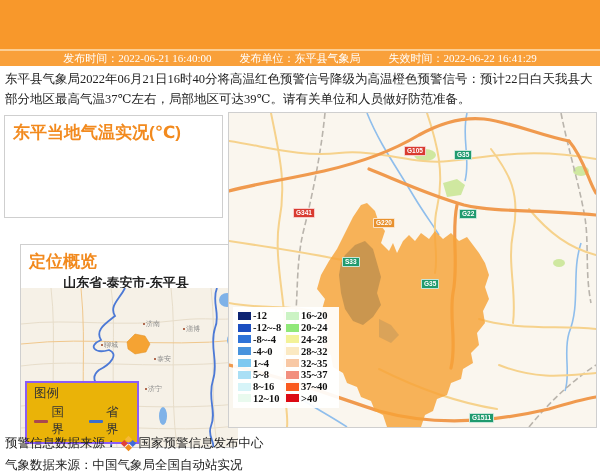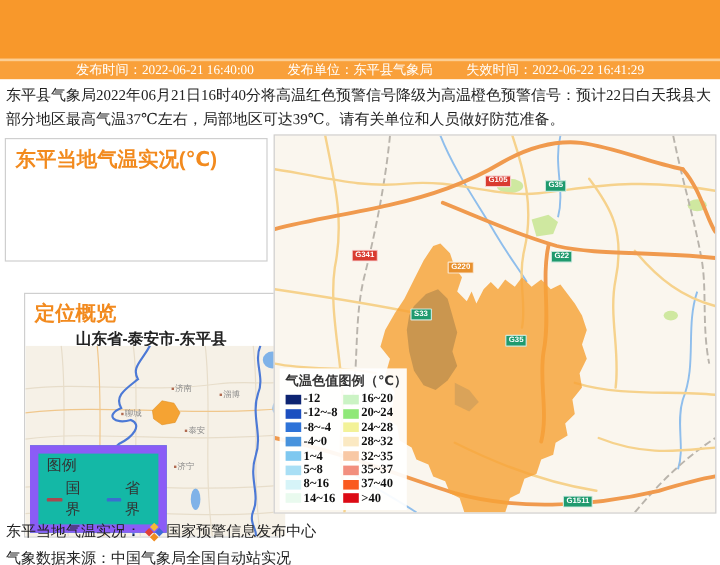--- a/index.html
+++ b/index.html
@@ -27,21 +27,21 @@
   }
   
   .panel { position:absolute; background:#fff; border:1px solid #CFCFCF; }
   .panel1 { left:4px; top:115px; width:219px; height:103px; }
   .panel2 { left:20px; top:224px; width:212px; height:204px;margin-top:20px; }
   .p-title { padding:5px 8px 1px 8px; font-size:17px; font-weight:bold; color:#F28A1E; }
   .p-path  { padding:0 8px 3px 8px; font-size:13px; font-weight:bold; color:#222;text-align:center; }
   .minimap { position:absolute; left:0; bottom:0; width:217px; height:159px; overflow:hidden; }
   .mini-legend {
     position:absolute; left:4px; bottom:3px; width:114px;
-    background:#14b8a6; border:7px solid #8b5cf6; padding:2px 7px 4px 7px;
+    background:#eab308; border:2px solid #8b5cf6; padding:2px 7px 4px 7px;
   }
   .mini-legend .t { font-size:12.5px; color:#333; }
   .mini-legend .rows { display:flex; gap:13px; margin-top:2px; align-items:center; }
   .mini-legend .it { display:flex; align-items:center; gap:3px; font-size:12.5px; color:#333; }
   .mini-legend .ln { display:inline-block; width:15px; height:3px; border-radius:1px; }
   .mini-city { position:absolute; font-size:7px; color:#8A8A8A; white-space:nowrap; }
   .mini-city i { display:inline-block; width:2px; height:2px; background:#B06A50; vertical-align:middle; margin-right:1px; }
   
   .bigmap {
     position:absolute; left:228px; top:112px; width:369px; height:316px;
@@ -197,21 +197,20 @@
         <span class="badge" style="left: 225px; top: 37px; background: rgb(31, 154, 110);">G35</span>
         <span class="badge" style="left: 64px; top: 95px; background: rgb(217, 59, 48);">G341</span>
         <span class="badge" style="left: 230px; top: 96px; background: rgb(31, 154, 110);">G22</span>
         <span class="badge" style="left: 144px; top: 105px; background: rgb(232, 145, 46);">G220</span>
         <span class="badge" style="left: 113px; top: 144px; background: rgb(31, 154, 110);">S33</span>
         <span class="badge" style="left: 192px; top: 166px; background: rgb(31, 154, 110);">G35</span>
         <span class="badge" style="left: 240px; top: 300px; background: rgb(31, 154, 110);">G1511</span>
       </div>
 
     <div class="map-legend">
-      <div class="t">气温色值图例（℃）</div>
       <div class="lg-cols">
         <div class="lg-col">
             <div class="lg-row">
               <span class="sw" style="background: rgb(13, 36, 114);"></span>
               <span class="lb">-12</span>
             </div>
             <div class="lg-row">
               <span class="sw" style="background: rgb(28, 79, 192);"></span>
               <span class="lb">-12~-8</span>
             </div>
@@ -230,21 +229,21 @@
             <div class="lg-row">
               <span class="sw" style="background: rgb(169, 223, 245);"></span>
               <span class="lb">5~8</span>
             </div>
             <div class="lg-row">
               <span class="sw" style="background: rgb(214, 244, 248);"></span>
               <span class="lb">8~16</span>
             </div>
             <div class="lg-row">
               <span class="sw" style="background: rgb(233, 250, 238);"></span>
-              <span class="lb">14~16</span>
+              <span class="lb">12~10</span>
             </div>
           </div>
         <div class="lg-col">
             <div class="lg-row">
               <span class="sw" style="background: rgb(203, 243, 196);"></span>
               <span class="lb">16~20</span>
             </div>
             <div class="lg-row">
               <span class="sw" style="background: rgb(144, 232, 120);"></span>
               <span class="lb">20~24</span>
@@ -273,21 +272,21 @@
               <span class="sw" style="background: rgb(220, 10, 20);"></span>
               <span class="lb">&gt;40</span>
             </div>
           </div>
       </div>
     </div>
   </div>
 
   <div class="foot">
     <div class="row">
-      <span>东平当地气温实况：</span>
+      <span>预警信息数据来源：</span>
       <span class="logo">
         <span class="rot">
           <span class="q" style="background: rgb(246, 185, 55);"></span>
           <span class="q" style="background: rgb(63, 107, 216);"></span>
           <span class="q" style="background: rgb(224, 64, 56);"></span>
           <span class="q" style="background: rgb(240, 140, 30);"></span>
         </span>
       </span>
       <span>国家预警信息发布中心</span>
     </div>

